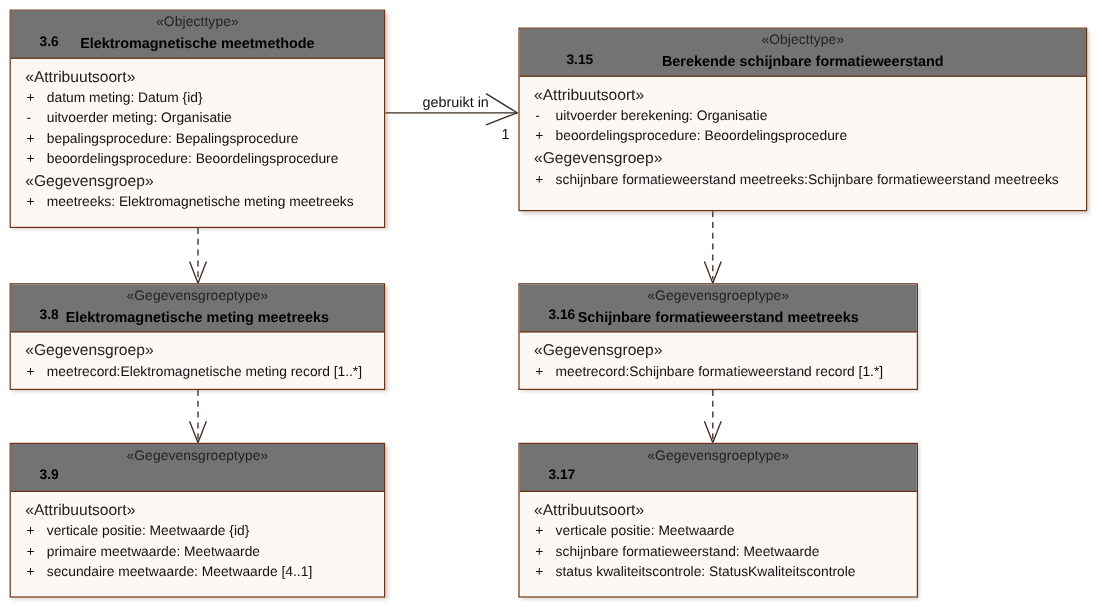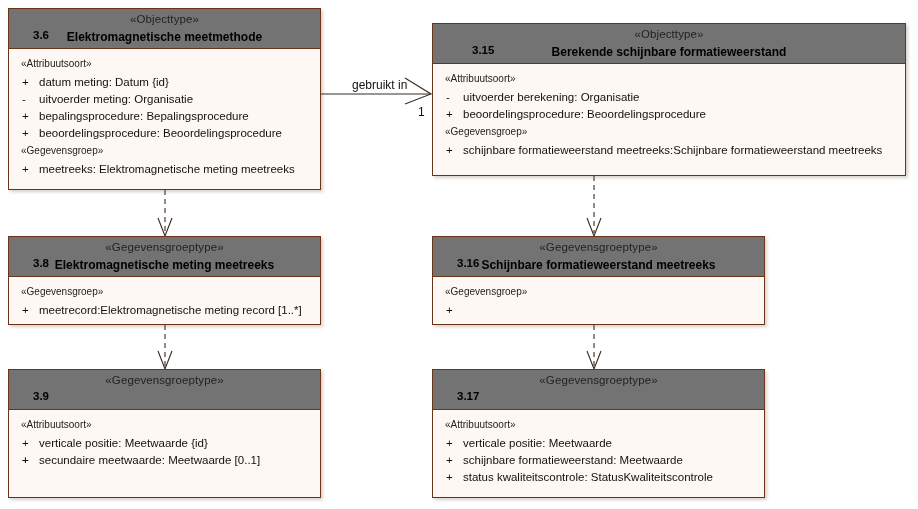--- a/index.html
+++ b/index.html
@@ -49,21 +49,21 @@
   .cls-name{
     font-size:12px;
     font-weight:bold;
     color:#000;
     line-height:17px;
   }
   .uml-body{
     padding:6px 0 7px 0;
   }
   .sect-label{
-    font-size:10px;
+    font-size:13px;
     color:#222;
     padding:1px 0 2px 12px;
     line-height:16px;
   }
   .feat{
     font-size:11.5px;
     color:#111;
     line-height:17px;
     position:relative;
     padding-left:30px;
@@ -175,36 +175,36 @@
   <div class="uml-class" style="left:432px;top:236px;width:333px;height:89px;">
     <div class="uml-header">
       <span class="stereotype">«Gegevensgroeptype»</span>
       <span class="title-row">
         <span class="cls-num" style="left:24px;">3.16</span>
         <span class="cls-name">Schijnbare formatieweerstand meetreeks</span>
       </span>
     </div>
     <div class="uml-body">
       <div class="sect-label">«Gegevensgroep»</div>
-      <div class="feat"><span class="vis">+</span></div>
+      <div class="feat"><span class="vis">+</span><span>meetrecord:Schijnbare formatieweerstand record [1.*]</span></div>
     </div>
   </div>
 
   <div class="uml-class" style="left:8px;top:369px;width:313px;height:129px;">
     <div class="uml-header">
       <span class="stereotype">«Gegevensgroeptype»</span>
       <span class="title-row">
         <span class="cls-num" style="left:24px;">3.9</span>
       </span>
     </div>
     <div class="uml-body">
       <div class="sect-label">«Attribuutsoort»</div>
       <div class="feat"><span class="vis">+</span><span>verticale positie: Meetwaarde {id}</span></div>
-      <div class="feat"><span class="vis">+</span></div>
-      <div class="feat"><span class="vis">+</span><span>secundaire meetwaarde: Meetwaarde [0..1]</span></div>
+      <div class="feat"><span class="vis">+</span><span>primaire meetwaarde: Meetwaarde</span></div>
+      <div class="feat"><span class="vis">+</span><span>secundaire meetwaarde: Meetwaarde [4..1]</span></div>
     </div>
   </div>
 
   <div class="uml-class" style="left:432px;top:369px;width:333px;height:129px;">
     <div class="uml-header">
       <span class="stereotype">«Gegevensgroeptype»</span>
       <span class="title-row">
         <span class="cls-num" style="left:24px;">3.17</span>
       </span>
     </div>

